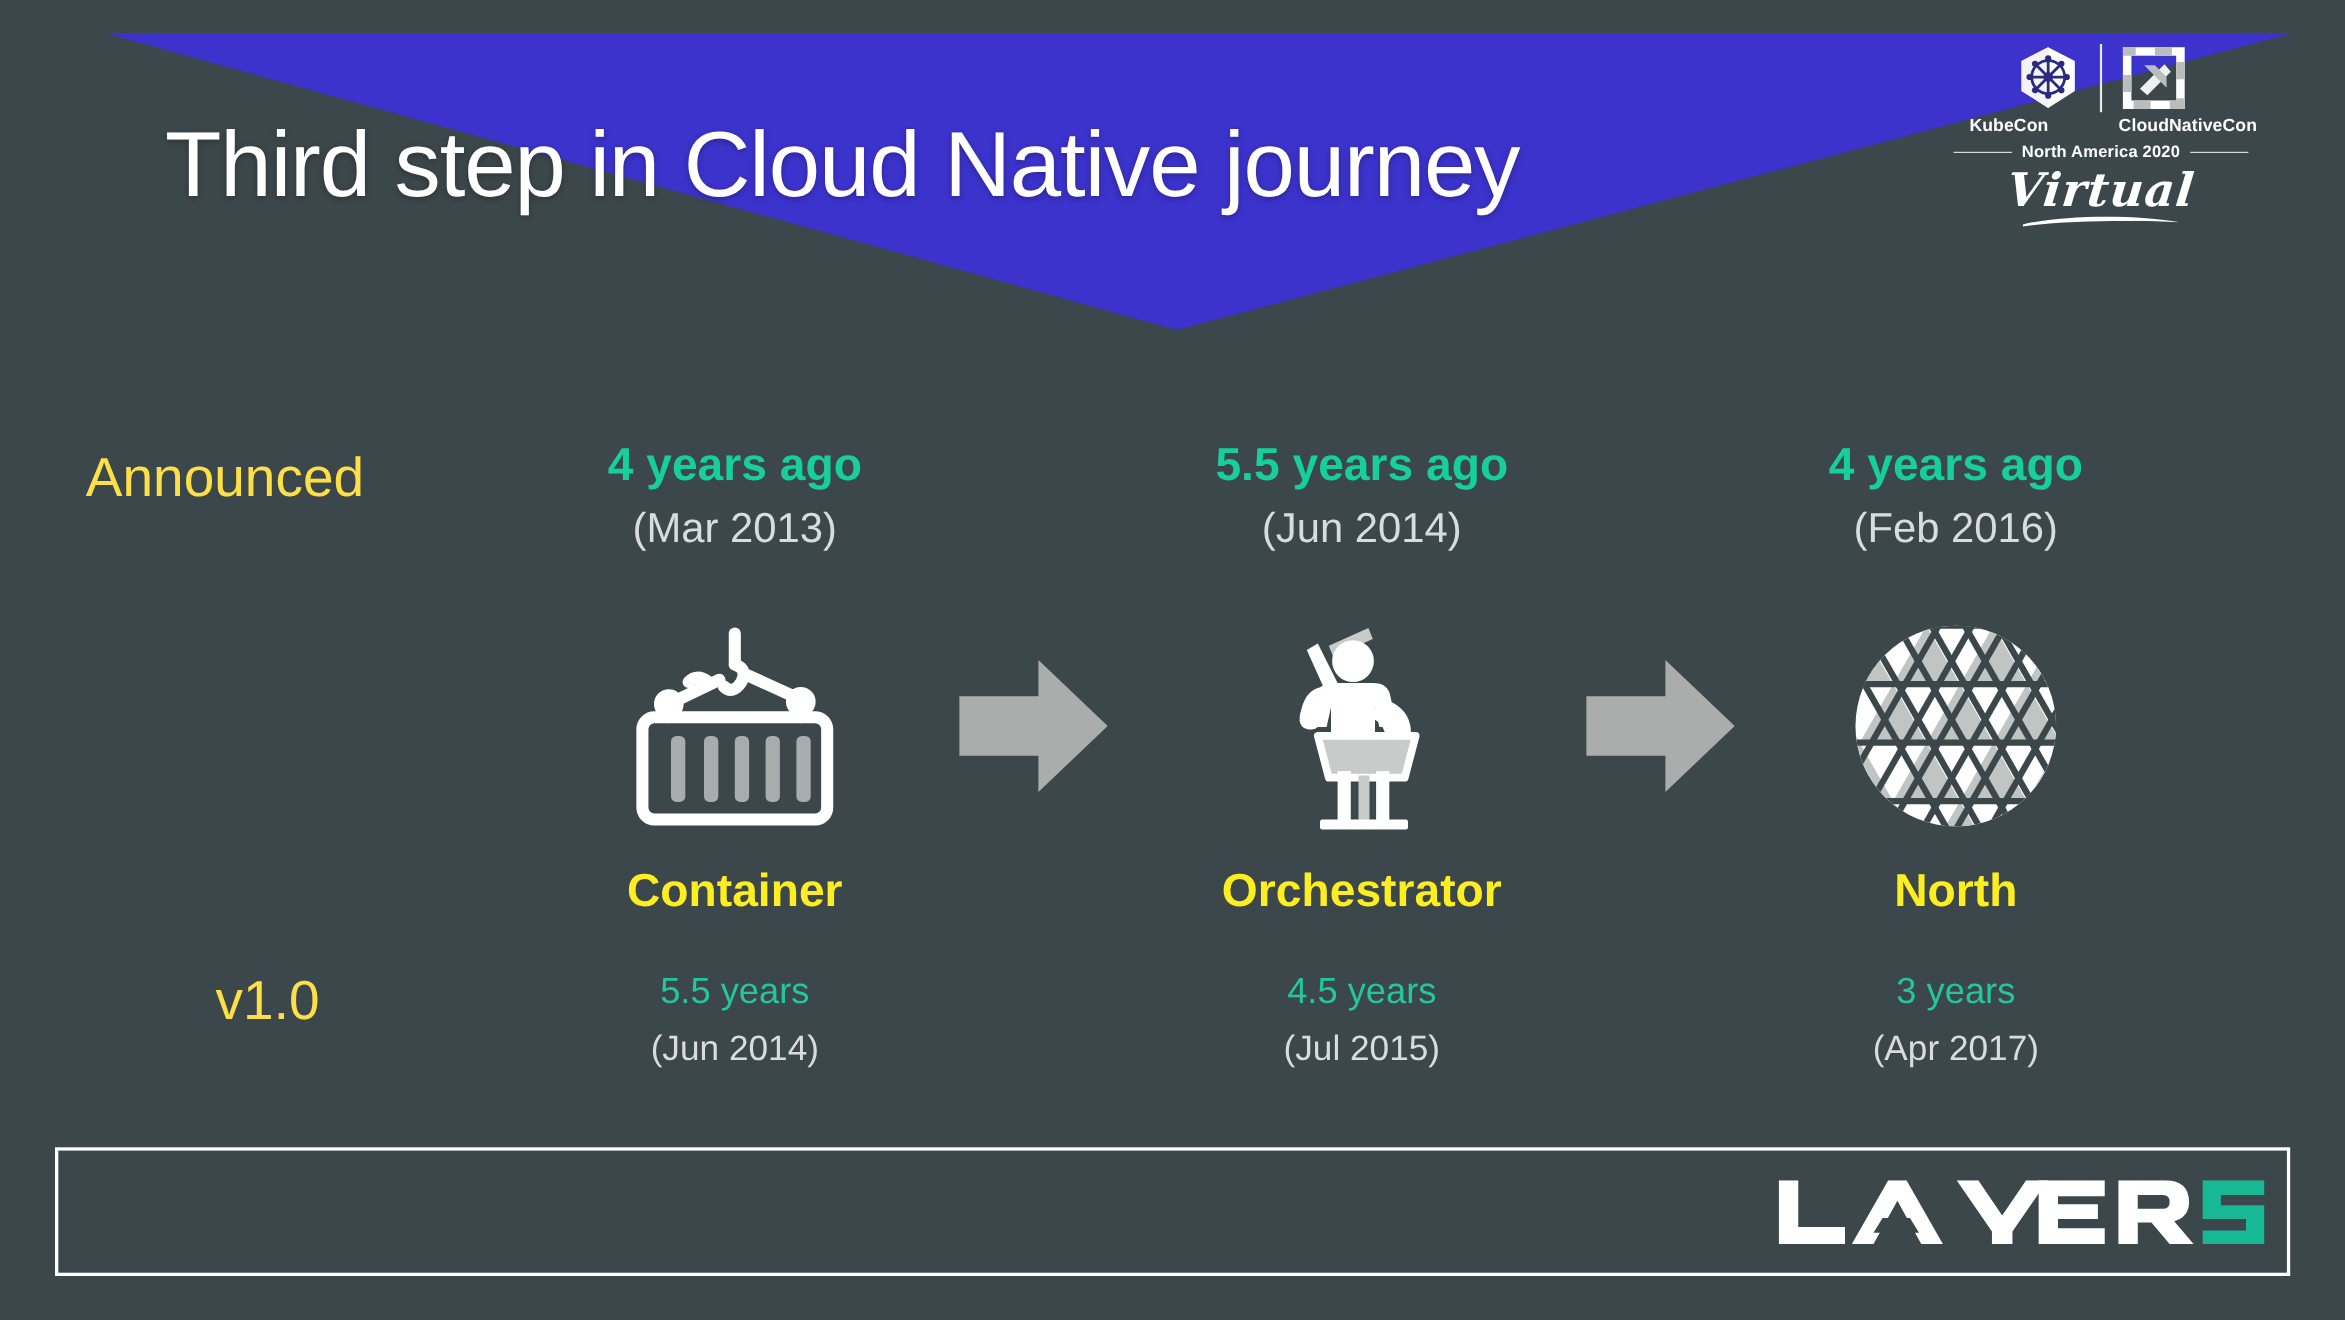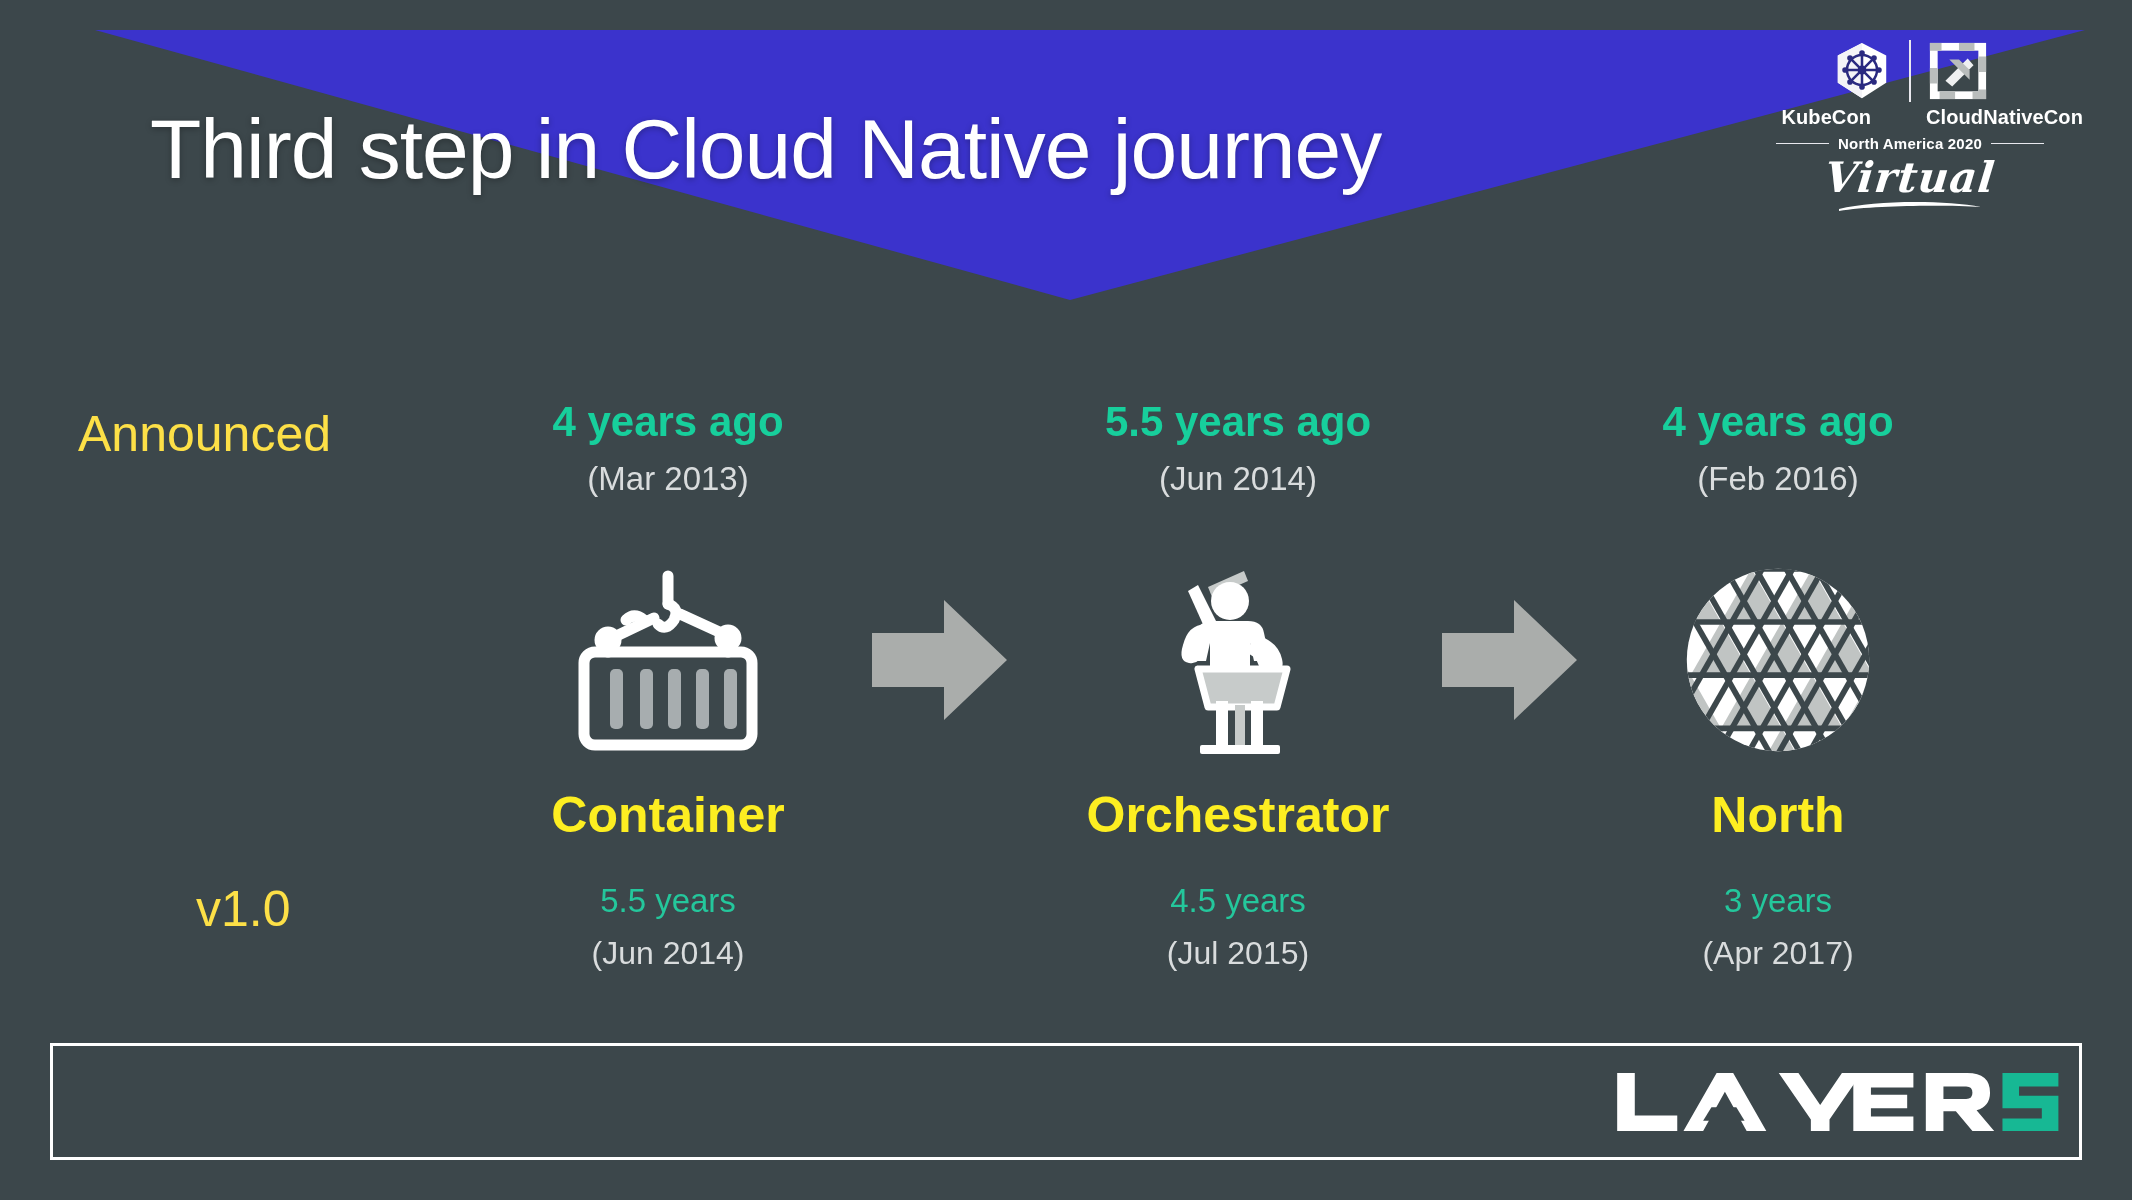--- a/index.html
+++ b/index.html
@@ -51,21 +51,21 @@
   .kc-mark{ width:62px; height:62px; }
   .kc-div{
     width:2px; height:62px;
     background:#e9e9ee;
     margin:0 16px;
   }
   .kc-names{
     display:flex; align-items:baseline; justify-content:center;
     gap:10px;
     margin-top:4px;
-    font-size:20px; font-weight:bold;
+    font-size:16px; font-weight:bold;
     letter-spacing:.1px;
   }
   .kc-names .n1{ width:116px; text-align:center; }
   .kc-names .gap{ width:34px; }
   .kc-names .n2{ width:118px; text-align:center; }
   .kc-sub{
     display:flex; align-items:center; justify-content:center;
     gap:9px;
     margin-top:6px;
     font-size:15px; font-weight:bold;
@@ -102,32 +102,32 @@
   .ago{
     position:absolute; top:398px;
     width:420px; text-align:center;
     font-size:42px; font-weight:bold;
     color:#17cf9c;
     white-space:nowrap;
   }
   .ago-date{
     position:absolute; top:460px;
     width:420px; text-align:center;
-    font-size:33px; color:#d9dcdd;
+    font-size:38px; color:#d9dcdd;
     white-space:nowrap;
   }
   .icon-wrap{
     position:absolute; top:560px;
     width:420px; height:200px;
     display:flex; align-items:center; justify-content:center;
   }
   .tech{
     position:absolute; top:786px;
     width:420px; text-align:center;
-    font-size:50px; font-weight:bold;
+    font-size:42px; font-weight:bold;
     color:#fdee21;
     white-space:nowrap;
   }
   .since{
     position:absolute; top:882px;
     width:420px; text-align:center;
     font-size:33px; color:#24c79c;
     white-space:nowrap;
   }
   .since-date{

